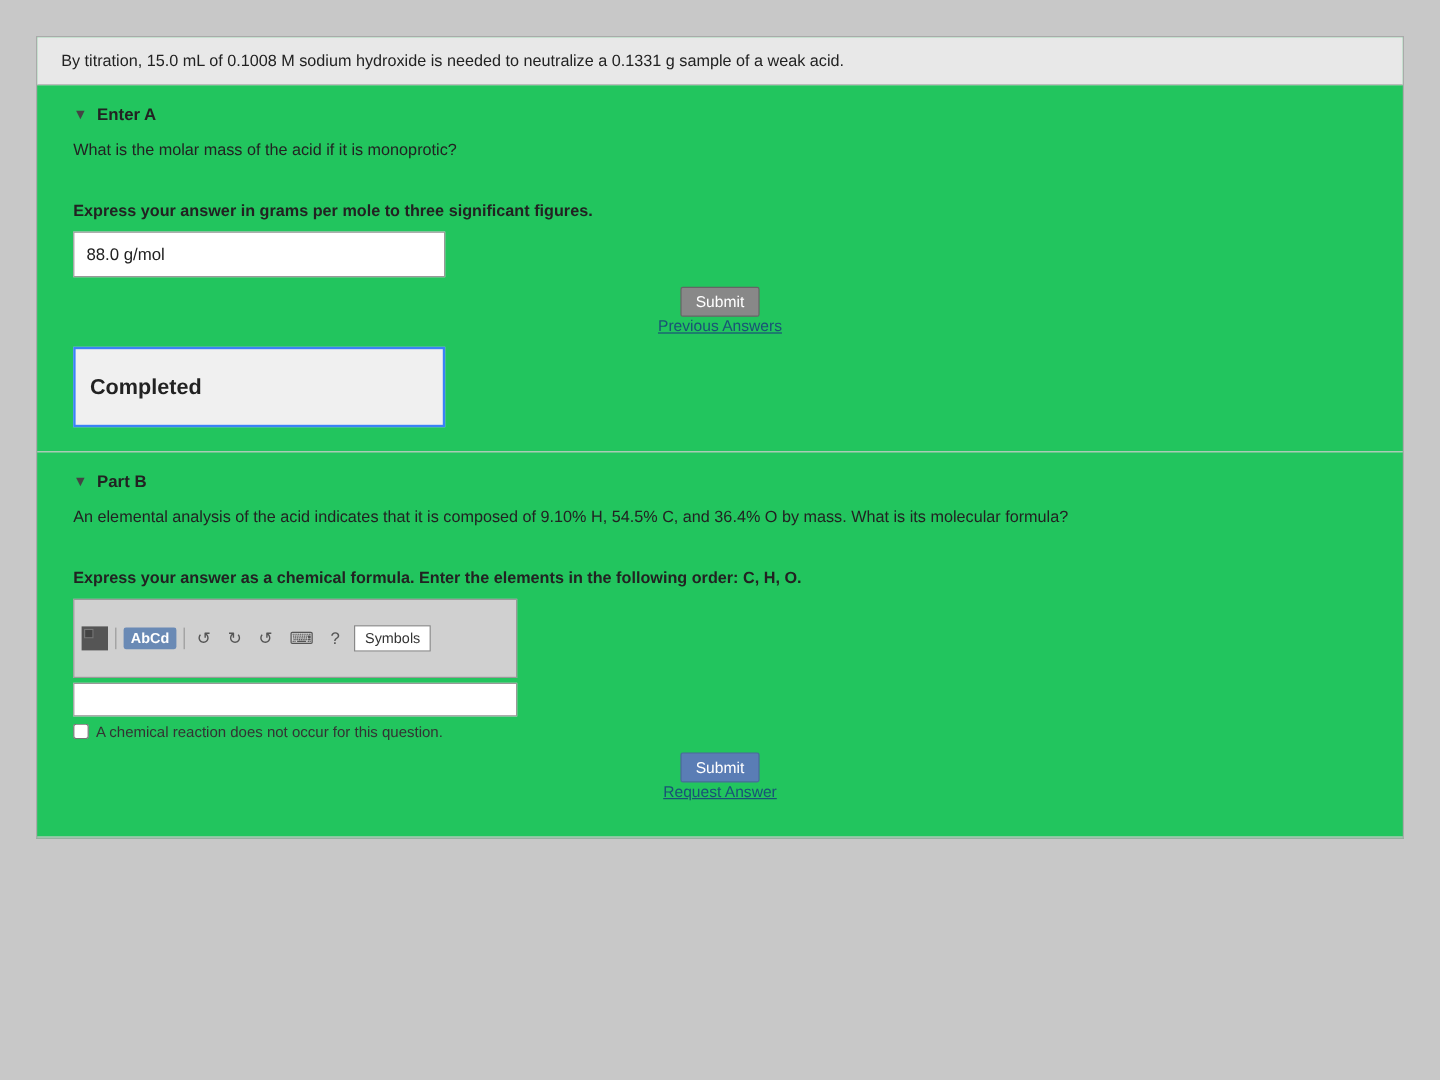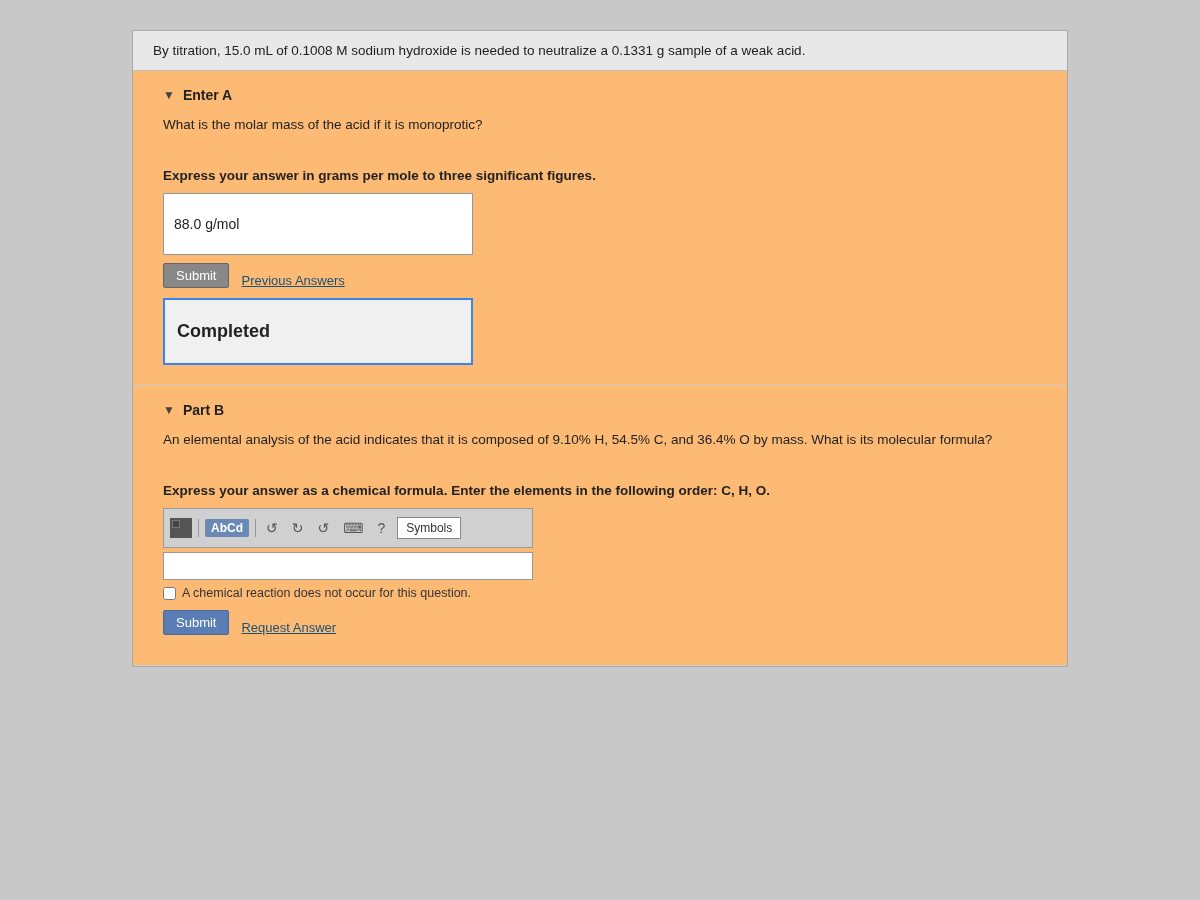--- a/index.html
+++ b/index.html
@@ -8,22 +8,22 @@
       font-family: Arial, sans-serif;
       font-size: 14px;
       color: #222;
       min-height: 900px;
       display: flex;
       align-items: flex-start;
       justify-content: center;
       padding: 30px 20px;
     }
     .main-container {
-      width: 936px;
-      background-color: #fdba74;
+      width: 1140px;
+      background-color: #22c55e;
       border: 1px solid #aaa;
       padding: 0;
     }
     .problem-statement {
       background-color: #e8e8e8;
       border-bottom: 1px solid #bbb;
       padding: 12px 20px;
       font-size: 13.5px;
       color: #222;
     }
@@ -51,32 +51,32 @@
     }
     .express-text {
       font-weight: bold;
       font-size: 13.5px;
       margin-bottom: 10px;
       margin-top: 36px;
     }
     .answer-box {
       border: 1px solid #999;
       background-color: #fff;
-      padding: 22px 10px;
+      padding: 10px 10px;
       width: 310px;
       font-size: 14px;
       margin-bottom: 8px;
       display: flex;
       align-items: center;
     }
     .btn-row {
       display: flex;
-      align-items: flex-end;
-      gap: 12px;
+      align-items: center;
       margin-bottom: 10px;
+      flex-direction: column;
     }
     .submit-btn {
       background-color: #888;
       color: #fff;
       border: 1px solid #666;
       padding: 4px 12px;
       font-size: 13px;
       cursor: pointer;
       border-radius: 2px;
     }
@@ -105,21 +105,21 @@
       font-size: 18px;
       font-weight: bold;
       color: #222;
     }
     .toolbar {
       display: flex;
       align-items: center;
       gap: 6px;
       background-color: #d0d0d0;
       border: 1px solid #999;
-      padding: 8px 6px;
+      padding: 21px 6px;
       width: 370px;
       margin-bottom: 4px;
     }
     .toolbar-icon-box {
       background-color: #555;
       color: white;
       width: 22px;
       height: 20px;
       display: flex;
       align-items: center;
@@ -167,21 +167,21 @@
     }
     .formula-input-area {
       border: 1px solid #999;
       background-color: #fff;
       width: 370px;
       height: 28px;
       margin-bottom: 6px;
     }
     .checkbox-row {
       display: flex;
-      align-items: flex-end;
+      align-items: flex-start;
       gap: 6px;
       font-size: 12.5px;
       color: #333;
       margin-bottom: 10px;
     }
     .checkbox-row input[type="checkbox"] {
       width: 13px;
       height: 13px;
     }
     .provide-feedback {

